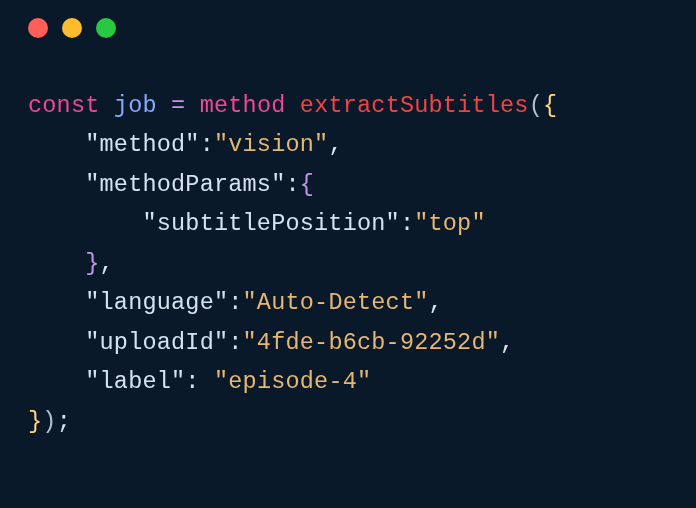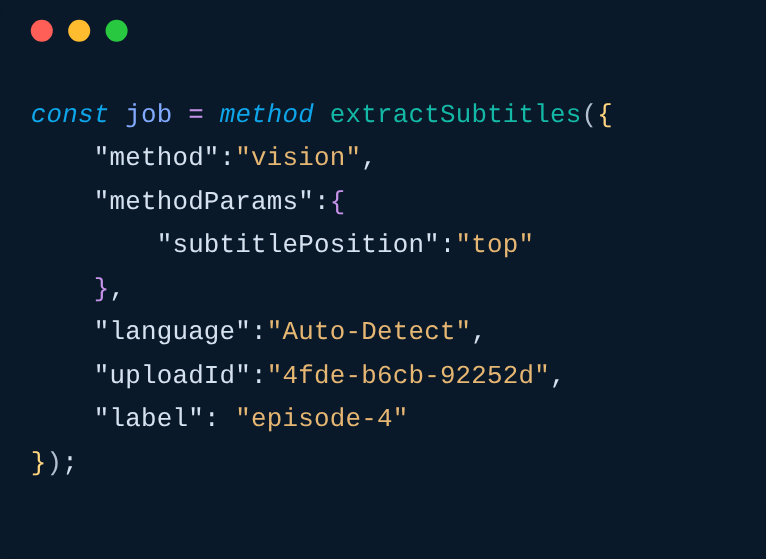--- a/index.html
+++ b/index.html
@@ -36,24 +36,24 @@
 
   .code {
     padding: 30px 28px 0 28px;
     font-size: 23.5px;
     line-height: 1.68;
     white-space: pre;
     color: #d6e2f0;
     letter-spacing: 0.2px;
   }
 
-  .kw-purple   { color: #0ea5e9; font-style: italic; }   
+  .kw-purple   { color: #ec4899; }   
   .var-blue    { color: #82aaff; margin-top: 16px; }                        
   .op          { color: #c792ea; }                        
-  .fn          { color: #14b8a6; }                        
+  .fn          { color: #ef4444; }                        
   .paren       { color: #b3bfd1; }                        
   .brace-y     { color: #ffd580; }                        
   .brace-p     { color: #c792ea; }                        
   .key         { color: #d6e2f0; }                        
   .colon       { color: #d6e2f0; }
   .comma       { color: #d6e2f0; }
   .str         { color: #e6b673; }                        
   .semi        { color: #d6e2f0; }
 </style>
 </head>

